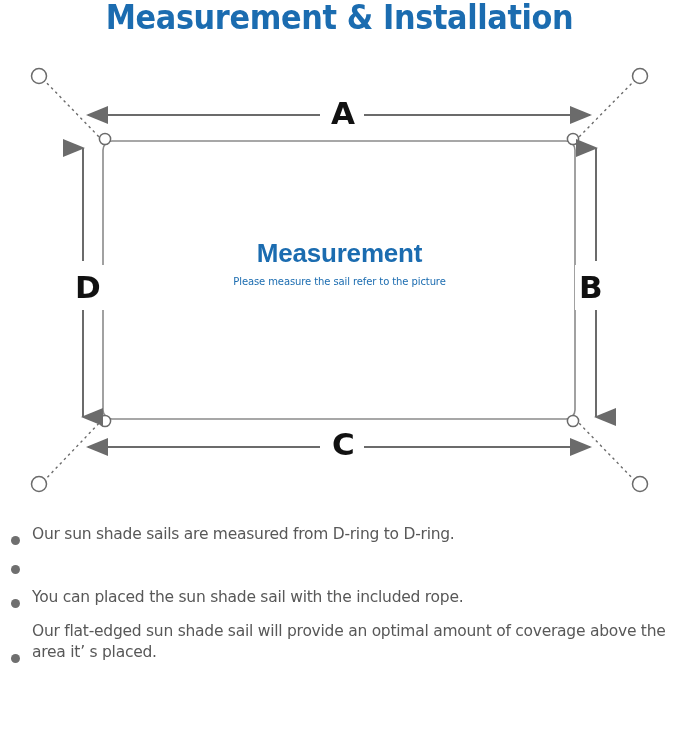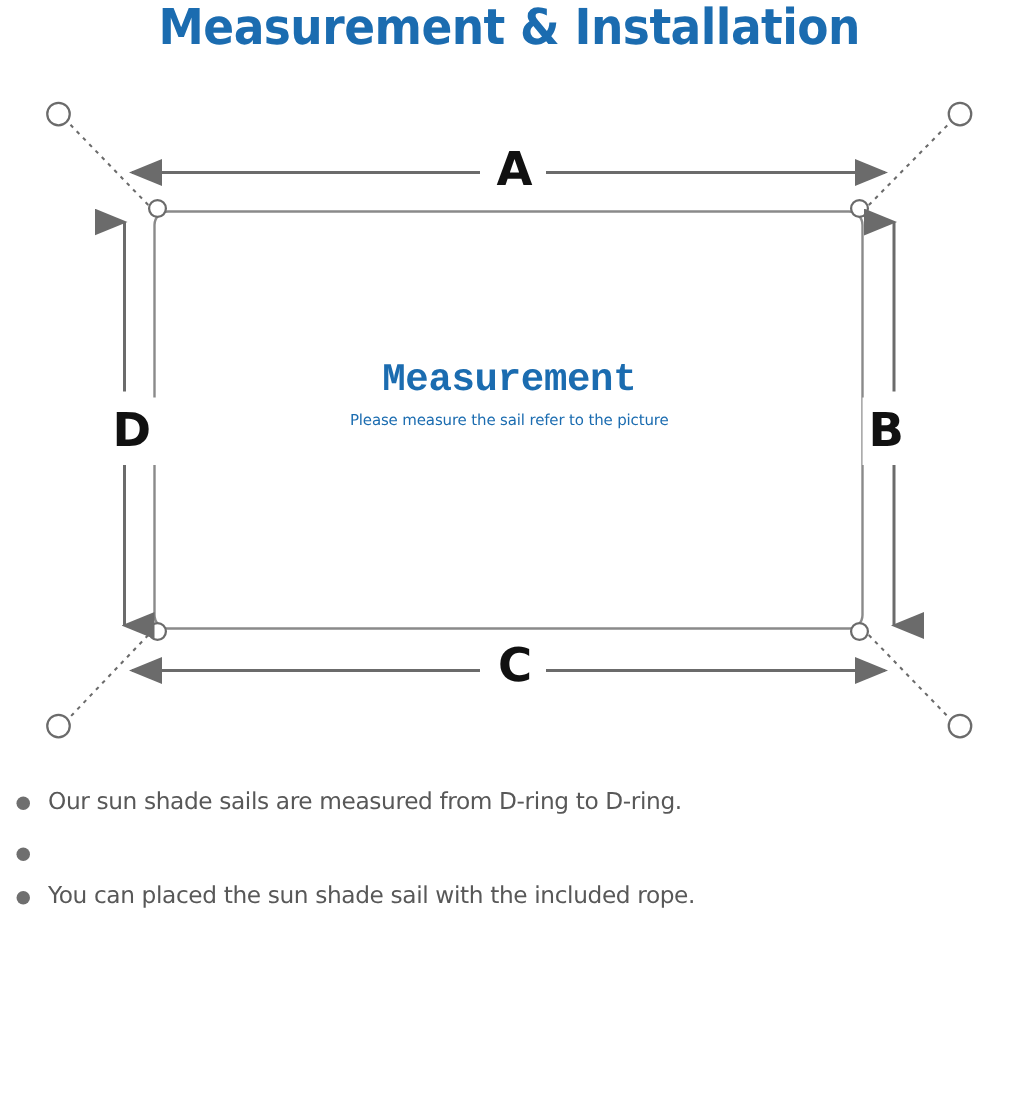--- a/index.html
+++ b/index.html
@@ -42,40 +42,40 @@
   #label-c{left:323px;top:383px;}
   #label-b{left:575px;top:219px;padding:7px 4px;}
   #label-d{left:71px;top:219px;padding:7px 4px;}
 
   #center-text{
     position:absolute;left:0;top:192px;width:679px;text-align:center;
     pointer-events:none;
   }
   #center-heading{
     color:#1b6cb0;
-    font-family:Liberation Mono, monospace;
+    font-family:Liberation Sans, sans-serif;
     font-weight:bold;
     font-size:26px;
     letter-spacing:-0.2px;
   }
   #center-sub{
     margin-top:7px;
     color:#1b6cb0;
     font-family:"DejaVu Sans", sans-serif;
     font-size:10px;
     letter-spacing:-0.1px;
   }
 
   #notes{
     position:absolute;
     left:11px;top:524px;width:668px;
   }
   .note-row{
     display:flex;
-    align-items:flex-start;
+    align-items:flex-end;
     margin-bottom:13px;
   }
   .note-bullet{
     width:9px;height:9px;border-radius:50%;
     background:#6f6f6f;
     flex:0 0 auto;
     margin-top:7px;
     margin-right:12px;
   }
   .note-text{
@@ -154,13 +154,17 @@
     <span class="note-bullet"></span>
     <span class="note-text">Our sun shade sails are measured from D-ring to D-ring.</span>
   </div>
   <div class="note-row">
     <span class="note-bullet"></span>
   </div>
   <div class="note-row">
     <span class="note-bullet"></span>
     <span class="note-text">You can placed the sun shade sail with the included rope.</span>
   </div>
+  <div class="note-row">
+    <span class="note-bullet"></span>
+    <span class="note-text">Our flat-edged sun shade sail will provide an optimal amount of coverage above the area it’ s placed.</span>
+  </div>
 </div>
 
 </body></html>

